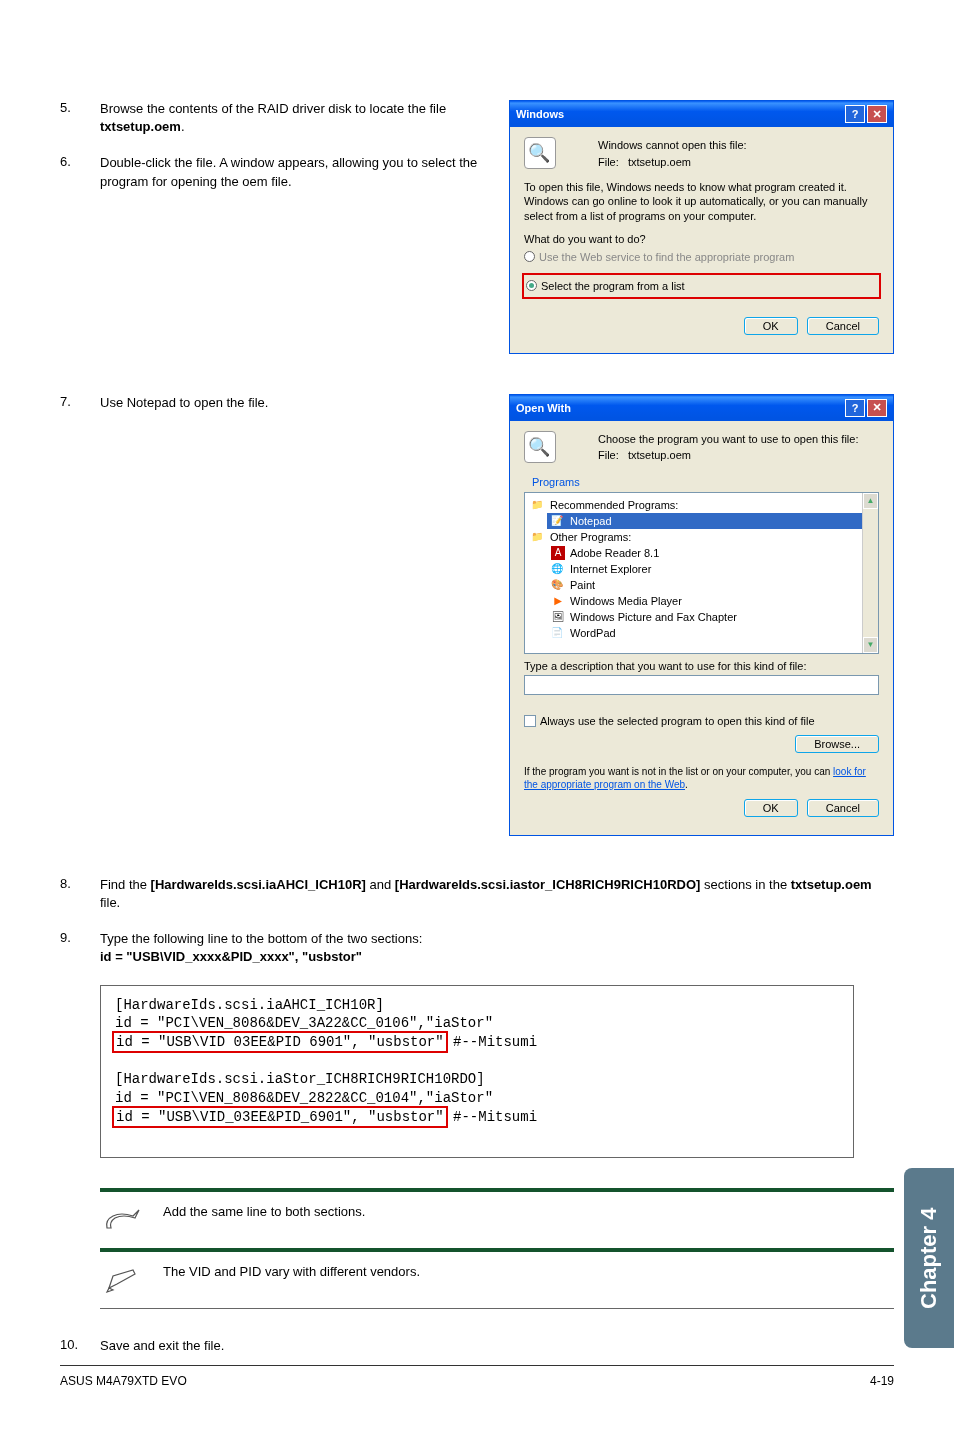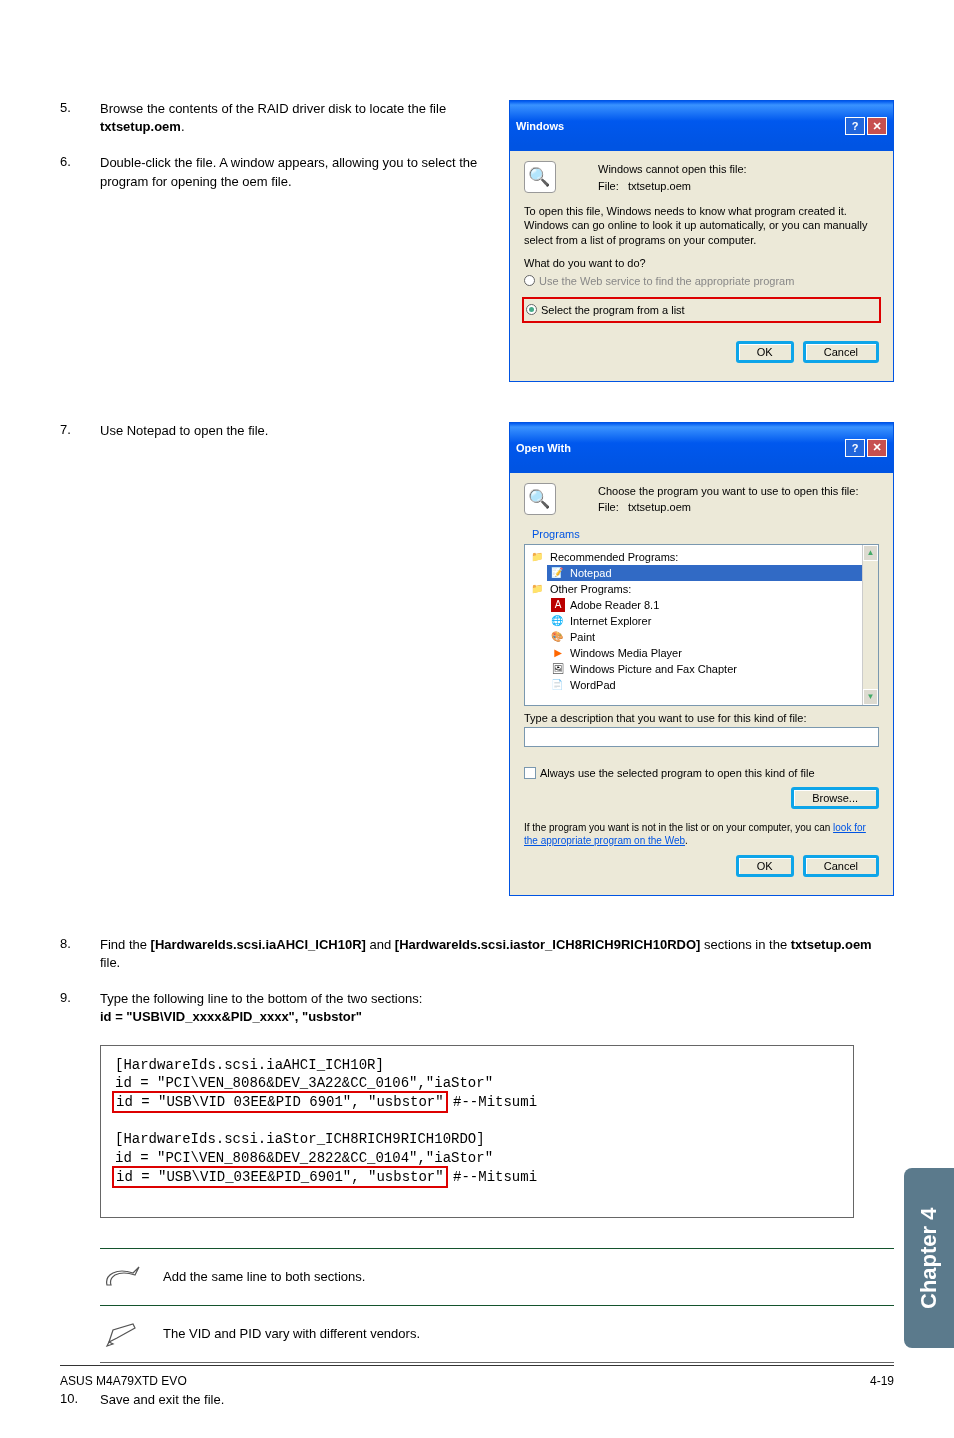--- a/index.html
+++ b/index.html
@@ -5,49 +5,49 @@
     * { margin: 0; padding: 0; box-sizing: border-box; }
     body { font-family: Arial, Helvetica, sans-serif; font-size: 13px; background: #fff; color: #000; width: 954px; height: 1438px; position: relative; }
     .page { padding: 100px 60px 50px 60px; }
     .step { display: flex; margin-bottom: 18px; }
     .step-num { width: 40px; flex-shrink: 0; }
     .step-text { flex: 1; line-height: 1.4; }
     .two-col { display: flex; gap: 20px; margin-bottom: 30px; }
     .col-left { flex: 1; }
     .col-right { width: 385px; flex-shrink: 0; }
     .dialog { border: 1px solid #0054e3; background: #ece9d8; font-size: 11px; margin-bottom: 10px; }
-    .titlebar { background: linear-gradient(to bottom, #0058ee 0%, #3a93ff 8%, #0058ee 40%, #0054e3 88%, #0054e3 100%); color: #fff; padding: 16px 6px; display: flex; justify-content: space-between; align-items: center; font-weight: bold; }
+    .titlebar { background: linear-gradient(to bottom, #0058ee 0%, #3a93ff 8%, #0058ee 40%, #0054e3 88%, #0054e3 100%); color: #fff; padding: 4px 6px; display: flex; justify-content: space-between; align-items: center; font-weight: bold; }
     .tb-buttons { display: flex; gap: 2px; }
     .tb-btn { width: 20px; height: 18px; background: #c75050; border: 1px solid #fff; display: flex; align-items: center; justify-content: center; font-size: 11px; color: #fff; }
     .tb-btn.help { background: #2166dc; }
     .dialog-body { padding: 10px 14px; }
     .file-row { display: flex; align-items: flex-start; gap: 10px; margin-bottom: 10px; }
     .file-icon { width: 32px; height: 32px; background: #fff; border: 1px solid #999; border-radius: 4px; display: flex; align-items: center; justify-content: center; font-size: 18px; color: #999; }
     .file-info { flex: 1; line-height: 1.5; margin-left: 32px; }
     .radio-row { display: flex; align-items: center; gap: 4px; margin: 3px 0; }
     .radio-dot { width: 11px; height: 11px; border: 1px solid #666; border-radius: 50%; display: inline-flex; align-items: center; justify-content: center; background: #fff; }
     .radio-dot.sel::after { content: ''; width: 5px; height: 5px; background: #4a8; border-radius: 50%; }
     .red-box { border: 2px solid #d00; padding: 2px 2px; margin: 10px -2px; }
     .button-row { text-align: right; padding: 8px 0; }
-    .win-btn { background: #ece9d8; border: 3px solid #0ea5e9; padding: 2px 18px; font-size: 11px; margin-left: 6px; border-radius: 3px; box-shadow: 1px 1px 0 #fff inset; }
+    .win-btn { background: #ece9d8; border: 1px solid #0ea5e9; padding: 2px 18px; font-size: 11px; margin-left: 6px; border-radius: 3px; box-shadow: 1px 1px 0 #fff inset; }
     .blue-sub { color: #0054e3; font-size: 11px; padding: 2px 0 4px 8px; }
     .programs-box { background: #fff; border: 1px solid #7a98af; padding: 4px 2px; height: 162px; overflow: hidden; position: relative; }
     .prog-item { display: flex; align-items: center; gap: 5px; padding: 1px 4px; font-size: 11px; }
     .prog-item.selected { background: #316ac5; color: #fff; margin: 0 2px; }
     .prog-icon { width: 14px; height: 14px; flex-shrink: 0; display: inline-flex; align-items: center; justify-content: center; font-size: 10px; }
     .scroll-track { position: absolute; right: 0; top: 0; bottom: 0; width: 16px; background: #ece9d8; border-left: 1px solid #ccc; }
     .scroll-arrow { height: 16px; background: #dcdad0; border: 1px solid #fff; display: flex; align-items: center; justify-content: center; font-size: 8px; color: #4a6; }
     .scroll-arrow.down { position: absolute; bottom: 0; left: 0; right: 0; }
     .desc-input { background: #fff; border: 1px solid #7a98af; height: 20px; margin-top: 3px; }
     .checkbox-row { display: flex; align-items: center; gap: 4px; margin-top: 20px; font-size: 11px; }
     .checkbox { width: 12px; height: 12px; border: 1px solid #7a98af; background: #fff; }
     .link-text { color: #0054e3; text-decoration: underline; cursor: pointer; }
     .code-box { border: 1px solid #666; padding: 10px 14px 30px 14px; font-family: 'Courier New', monospace; font-size: 14px; margin: 12px 40px 30px 40px; line-height: 1.3; position: relative; }
     .code-red { border: 2px solid #d00; display: inline-block; padding: 0 2px; margin: -1px -3px; }
-    .note-row { display: flex; align-items: center; gap: 18px; padding: 12px 0; border-top: 1px solid #14532d; }
+    .note-row { display: flex; gap: 18px; padding: 12px 0; border-top: 4px solid #14532d; }
     .note-row.last { border-bottom: 1px solid #666; }
     .note-icon { width: 45px; height: 32px; flex-shrink: 0; display: flex; align-items: center; justify-content: center; }
     .notes { margin: 0 0 28px 40px; }
     .chapter-tab { position: absolute; right: 0; bottom: 90px; width: 50px; height: 180px; background: #5b7a8c; color: #fff; display: flex; align-items: center; justify-content: center; writing-mode: vertical-rl; transform: rotate(180deg); font-size: 22px; font-weight: bold; border-radius: 0 8px 8px 0; }
     .footer { position: absolute; bottom: 50px; left: 60px; right: 60px; display: flex; justify-content: space-between; font-size: 12px; border-top: 1px solid #333; padding-top: 8px; }
     b { font-weight: bold; }
   </style>
 </head>
 <body>
 

